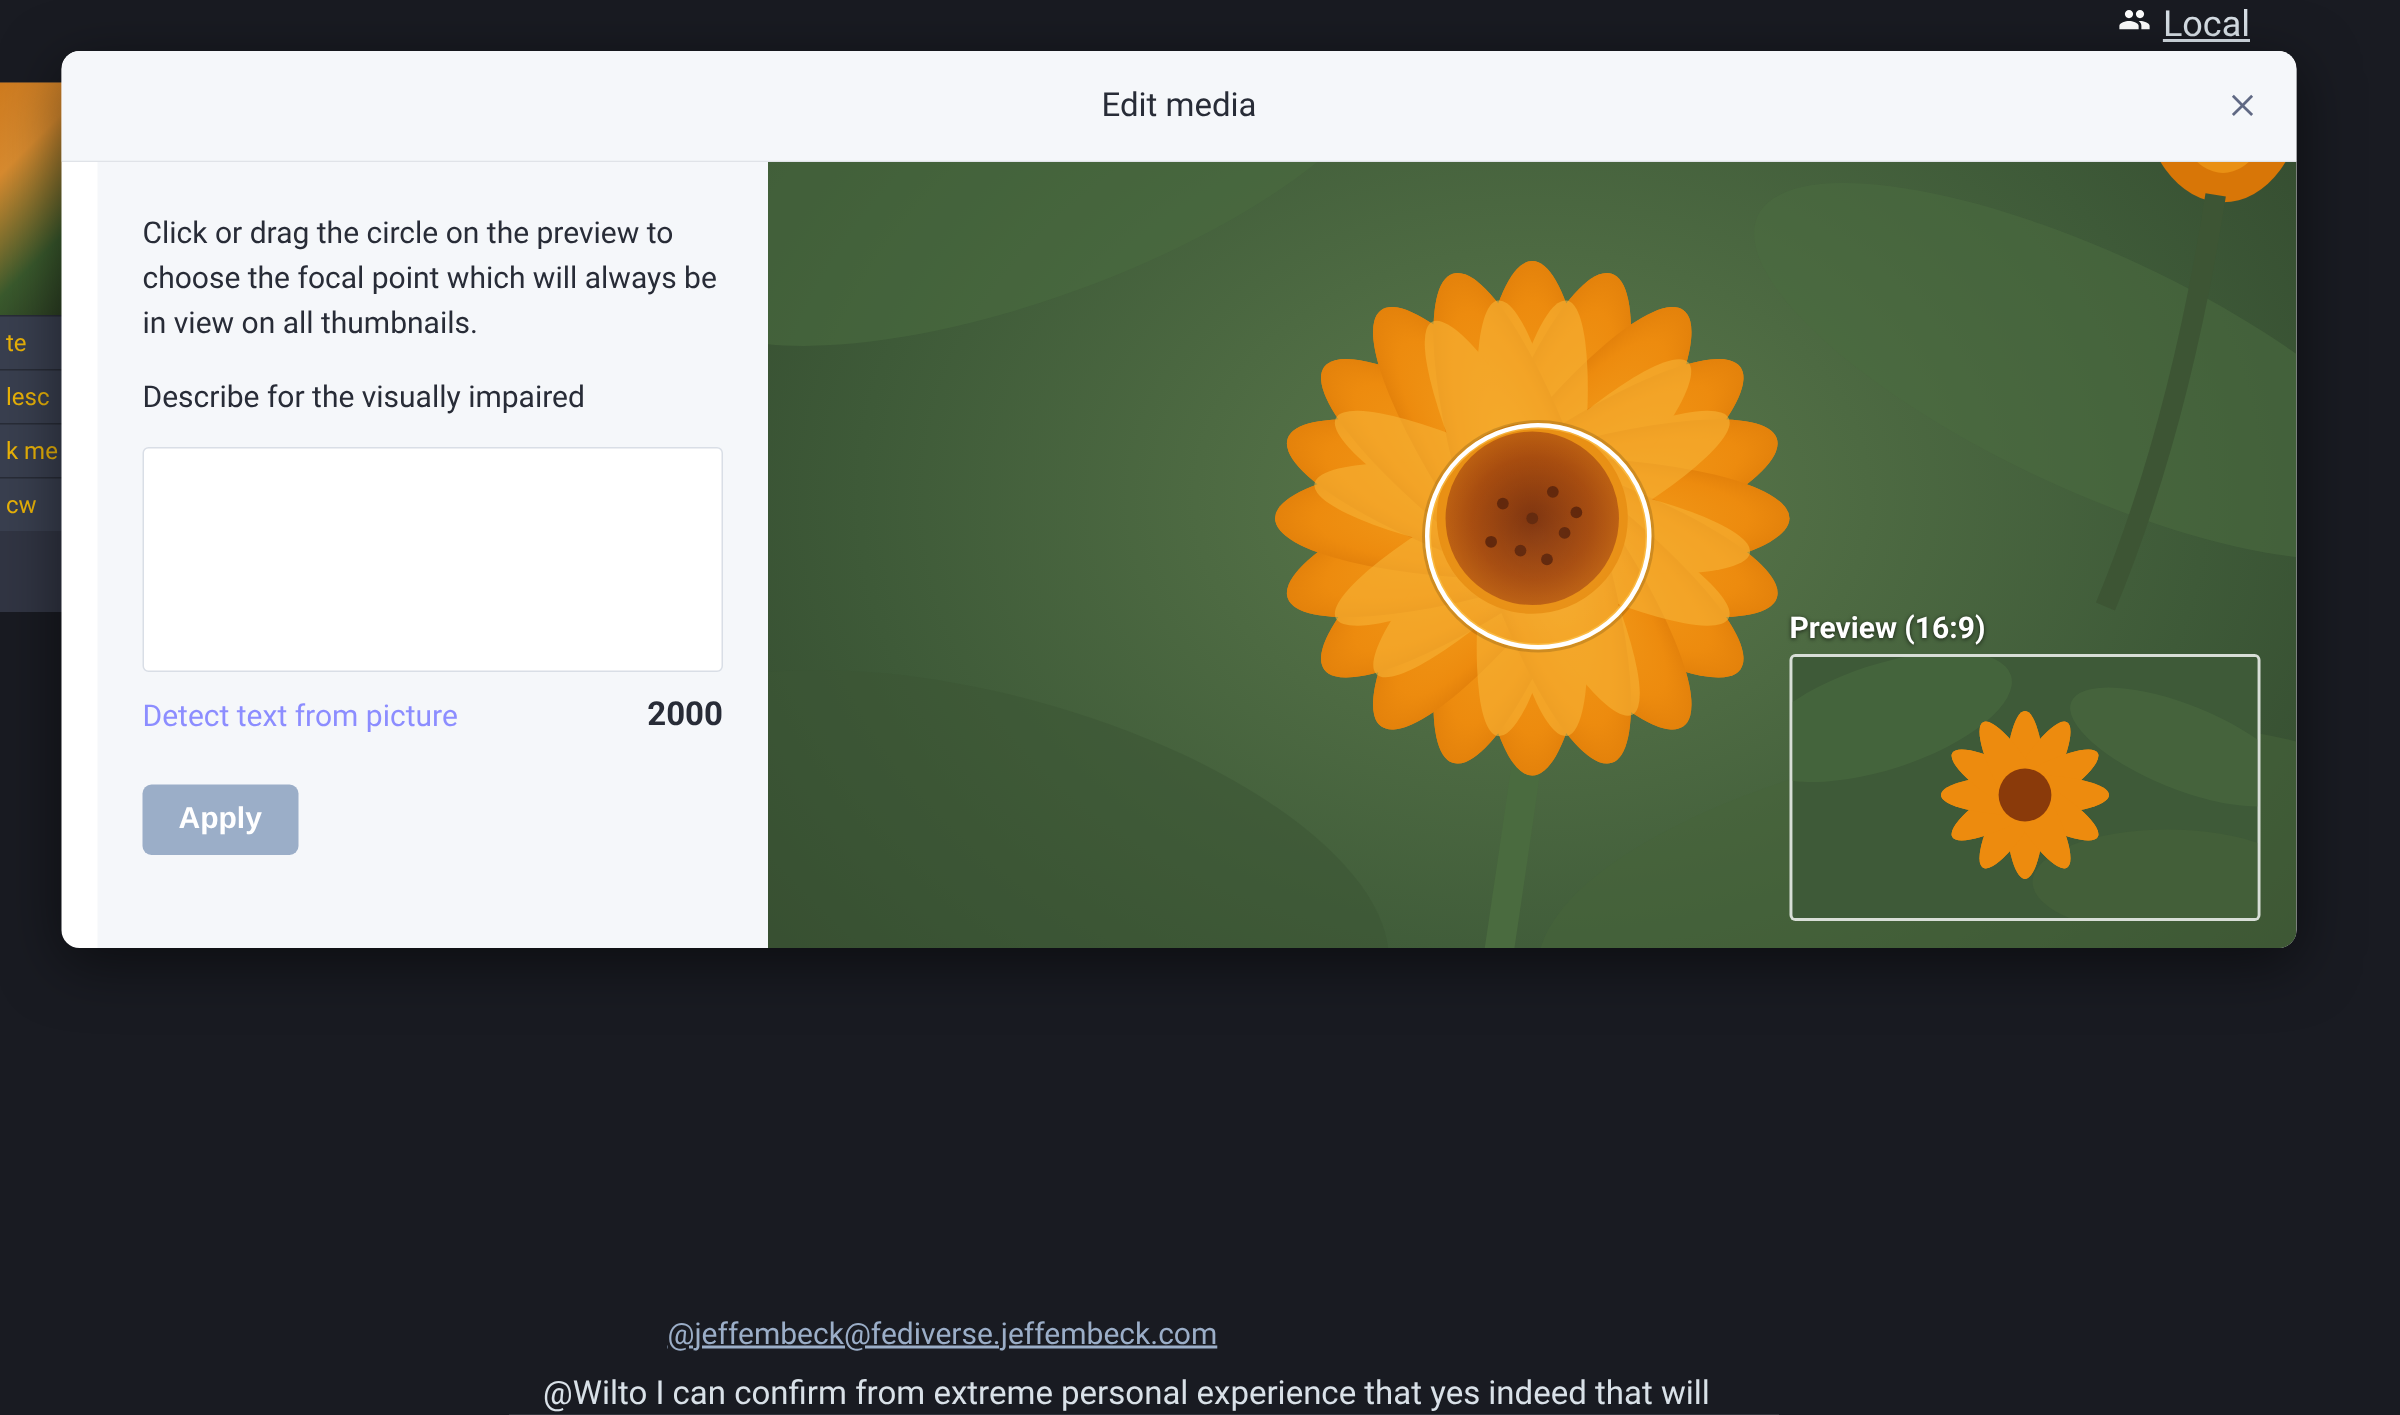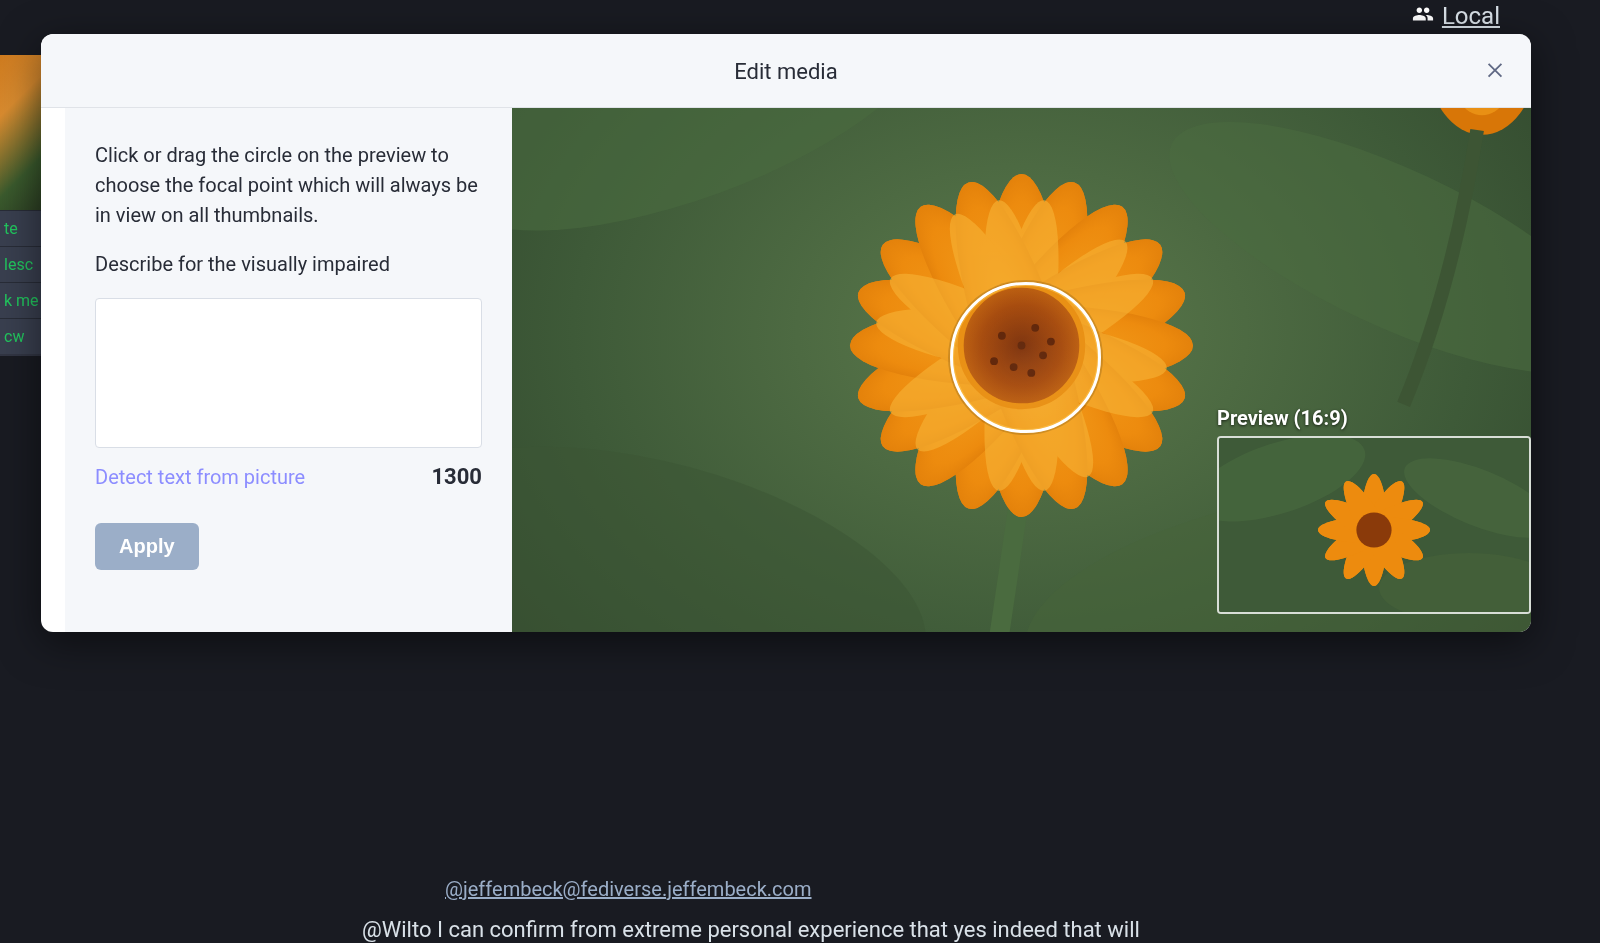--- a/index.html
+++ b/index.html
@@ -33,23 +33,23 @@
   }
   .bg-local .grp-icon {
     font-size: 22px;
     filter: grayscale(1) brightness(1.2);
   }
   .bg-left-panel {
     position: absolute;
     left: 0;
     top: 55px;
     width: 50px;
-    height: 301px;
+    height: 353px;
     background: #313543;
-    color: #22c55e;
+    color: #eab308;
     font-size: 16px;
   }
   .bg-left-panel .thumb {
     height: 155px;
     background: linear-gradient(135deg,#cf7b1f 0%,#d88b2f 30%,#3a5a2d 70%,#2b3b22 100%);
   }
   .bg-left-panel .row {
     padding: 8px 4px;
     background: #393f4f;
     border-top: 1px solid #282c37;
@@ -216,21 +216,21 @@
     margin-top: -72px;
     border: 3px solid #ffffff;
     border-radius: 50%;
     box-shadow: 0 0 0 2px rgba(0,0,0,.15), inset 0 0 0 1px rgba(255,200,80,.6);
     cursor: move;
     background: radial-gradient(circle at center, rgba(255,255,255,.05), rgba(0,0,0,0) 70%);
   }
 
   .preview-box {
     position: absolute;
-    right: 4px;
+    right: 28px;
     bottom: 18px;
     width: 310px;
   }
   .preview-box .caption {
     color: #ffffff;
     font-size: 20px;
     font-weight: 700;
     text-shadow: 0 1px 3px rgba(0,0,0,.7);
     margin-bottom: 6px;
   }
@@ -294,21 +294,21 @@
     <div class="sidebar">
 
       <div class="hint">Click or drag the circle on the preview to choose the focal point which will always be in view on all thumbnails.</div>
 
       <div class="label">Describe for the visually impaired</div>
 
       <textarea style=""></textarea>
 
       <div class="row-below">
         <span class="detect-link">Detect text from picture</span>
-        <span class="counter">1300</span>
+        <span class="counter">2000</span>
       </div>
 
       <button class="apply">Apply</button>
     </div>
 
     <div class="preview">
 
       <svg class="flower-canvas" viewBox="0 0 1040 770" preserveAspectRatio="xMidYMid slice">
 
         <defs>

